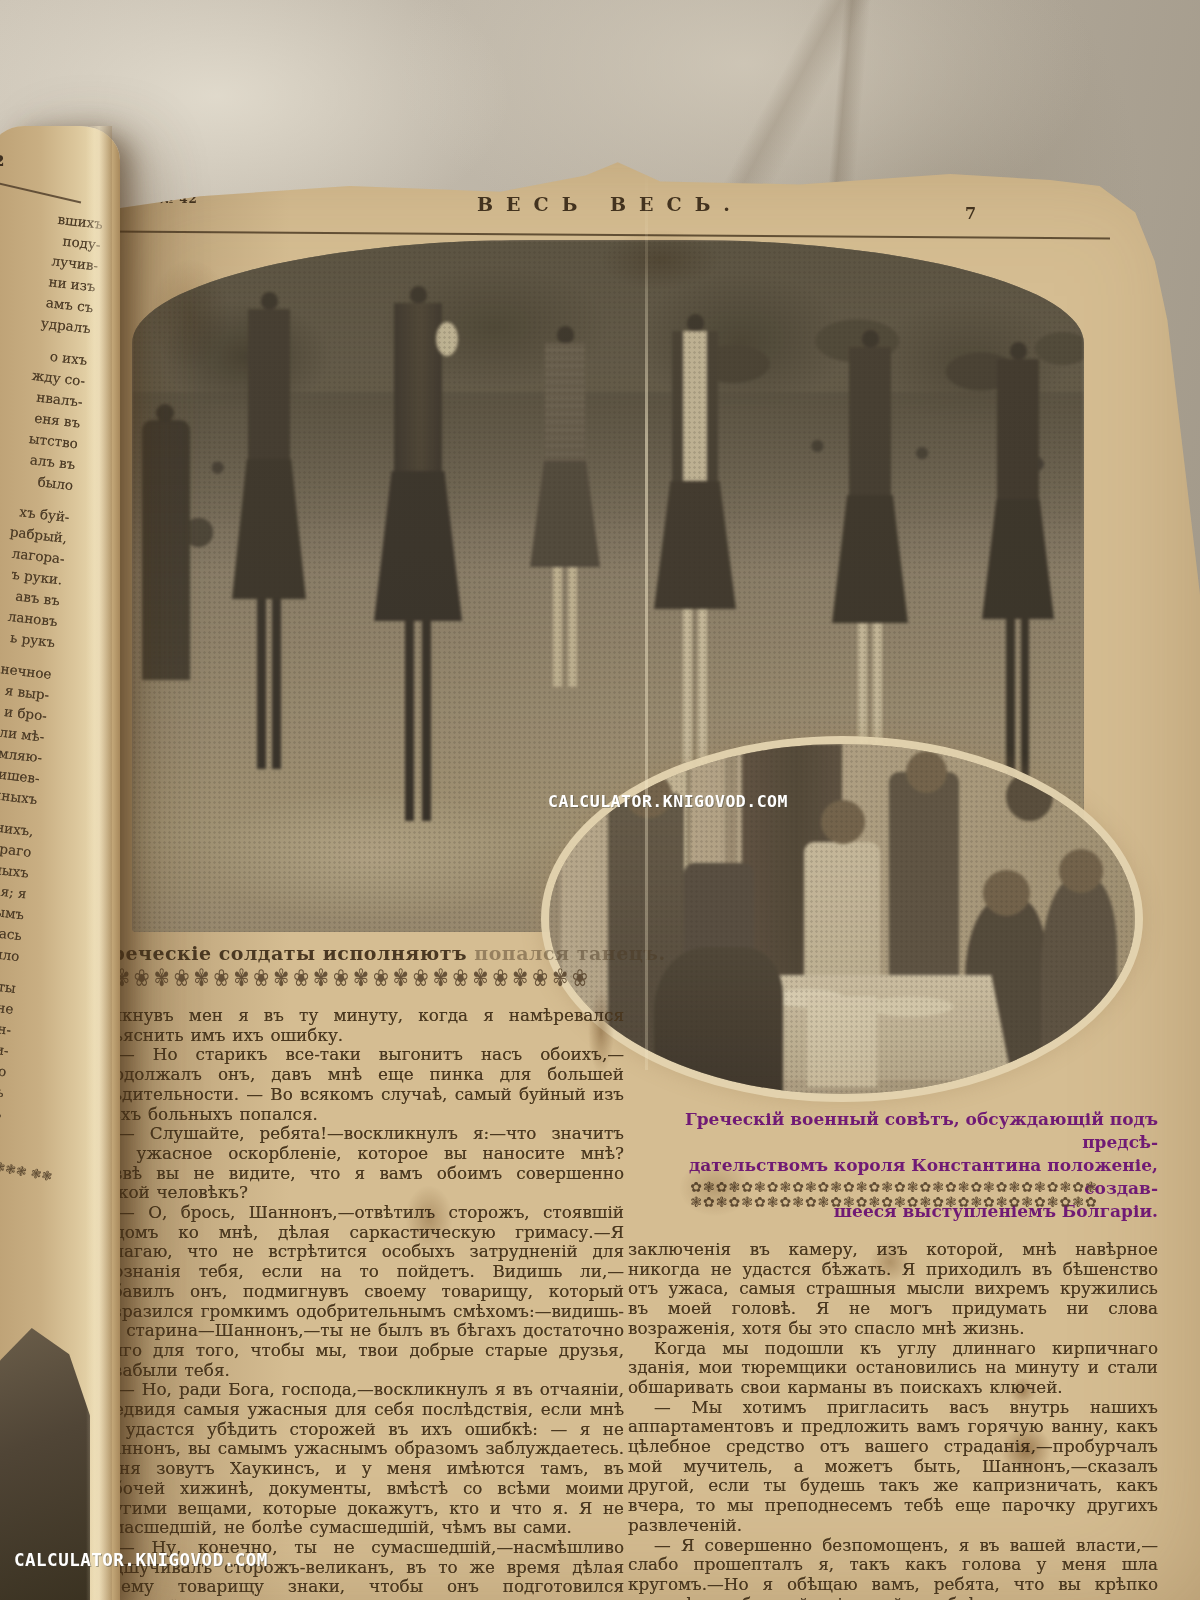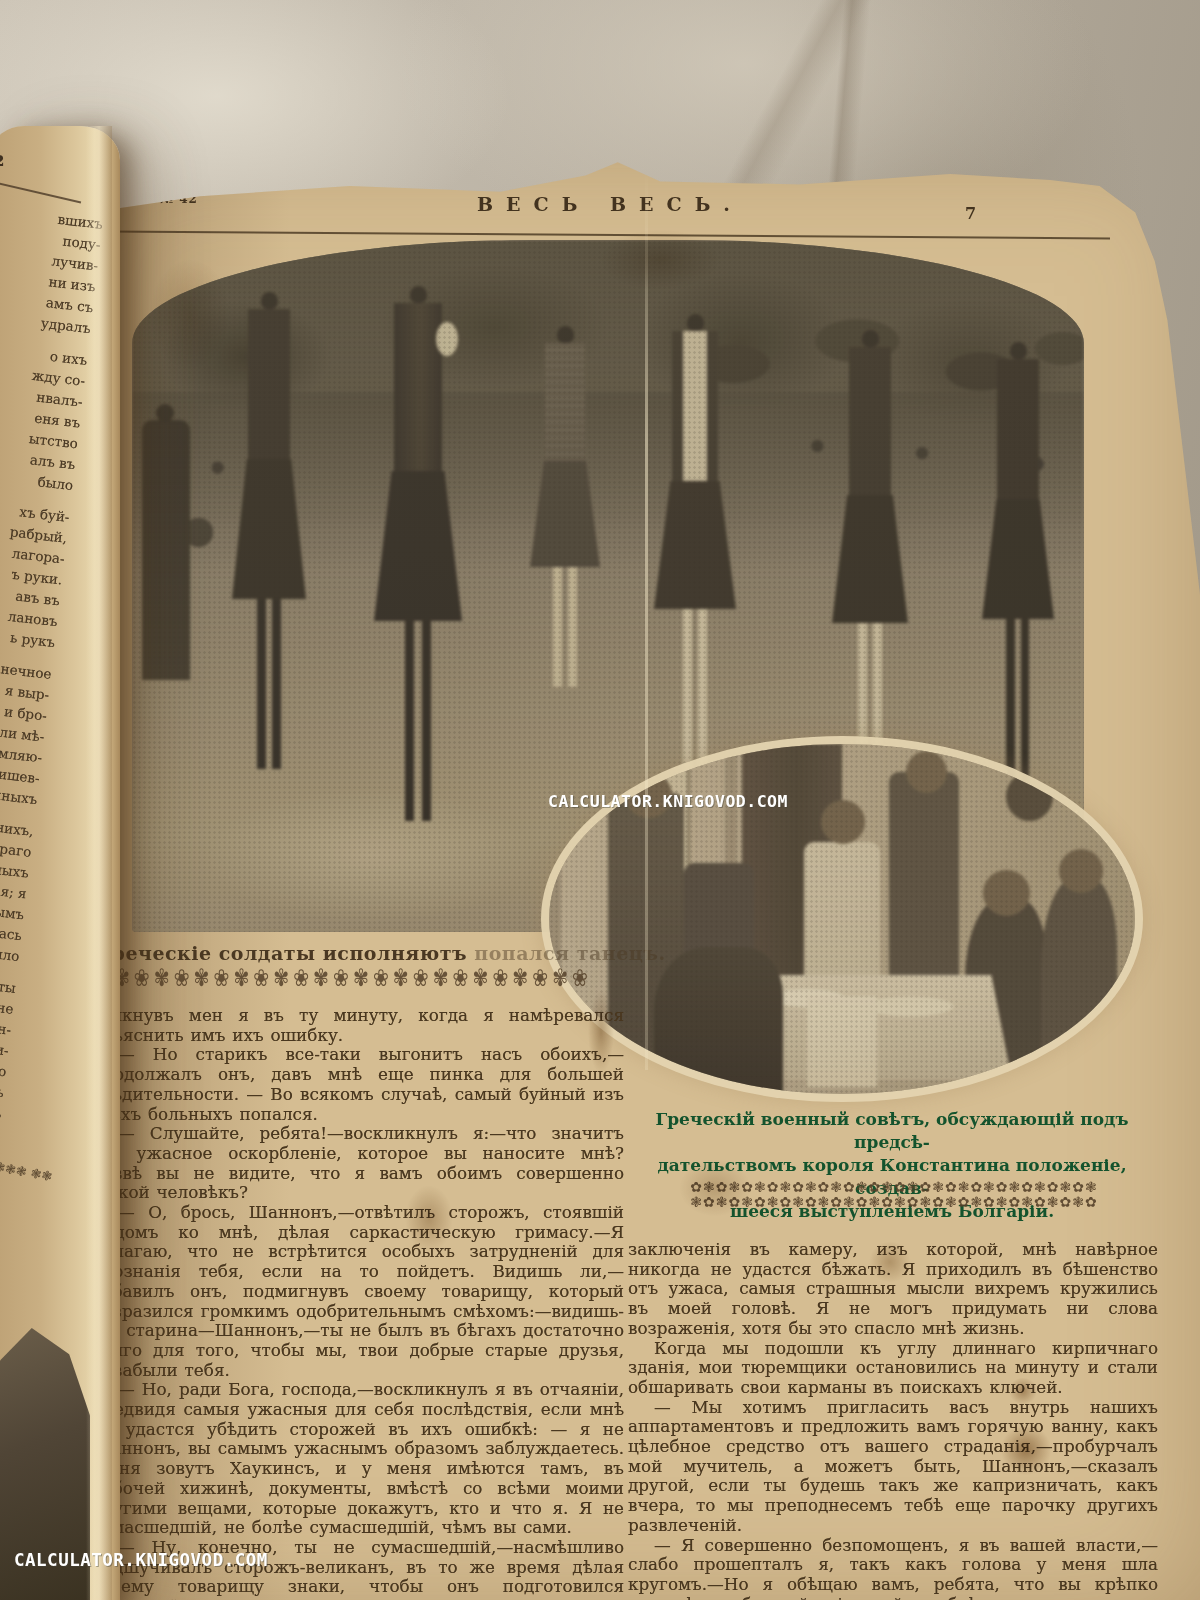--- a/index.html
+++ b/index.html
@@ -127,22 +127,22 @@
   .cap-dance .faded{opacity:.45;}
   .orn{font-family:"DejaVu Sans",sans-serif;color:#55412a;white-space:nowrap;overflow:hidden;}
   .orn-left{position:absolute;left:34px;top:826px;width:534px;font-size:19px;letter-spacing:4px;opacity:.85;transform:scaleY(1.25);}
   .orn-right{position:absolute;left:570px;top:1040px;width:528px;font-size:14px;letter-spacing:1px;line-height:15px;opacity:.9;text-align:center;}
   .col{position:absolute;font-size:16.8px;line-height:19.7px;color:#49371f;text-align:justify;
     text-shadow:0 0 .6px rgba(73,55,31,.65);word-spacing:1.5px;}
   .col p{margin:0;text-indent:26px;}
   .col p.noindent{text-indent:0;}
   .col-left{left:32px;top:866px;width:532px;}
   .col-right{left:568px;top:1100px;width:530px;}
-  .cap-council{position:absolute;left:566px;top:968px;width:532px;text-align:center;
-    font-size:17px;font-weight:bold;color:#14532d;line-height:23px;}
+  .cap-council{position:absolute;left:566px;top:968px;width:532px;text-align:right;
+    font-size:17px;font-weight:bold;color:#701a75;line-height:23px;}
 
   
   .stain{position:absolute;border-radius:50%;mix-blend-mode:multiply;pointer-events:none;}
   .s1{left:1000px;top:1425px;width:52px;height:50px;background:radial-gradient(circle,rgba(122,83,36,.55),rgba(122,83,36,0) 70%);}
   .s2{left:1008px;top:1378px;width:30px;height:26px;background:radial-gradient(circle,rgba(122,83,36,.45),rgba(122,83,36,0) 70%);}
   .s3{left:868px;top:1242px;width:44px;height:40px;background:radial-gradient(circle,rgba(130,95,48,.35),rgba(130,95,48,0) 70%);}
   .s4{left:588px;top:990px;width:26px;height:84px;background:radial-gradient(ellipse,rgba(120,85,40,.4),rgba(120,85,40,0) 70%);}
   .s5{left:405px;top:1185px;width:48px;height:68px;background:radial-gradient(ellipse,rgba(126,92,46,.35),rgba(126,92,46,0) 70%);}
   .s6{left:680px;top:1160px;width:70px;height:56px;background:radial-gradient(ellipse,rgba(120,88,44,.26),rgba(120,88,44,0) 72%);}
   .s7{left:600px;top:230px;width:120px;height:60px;background:radial-gradient(ellipse,rgba(140,108,62,.28),rgba(140,108,62,0) 72%);}

